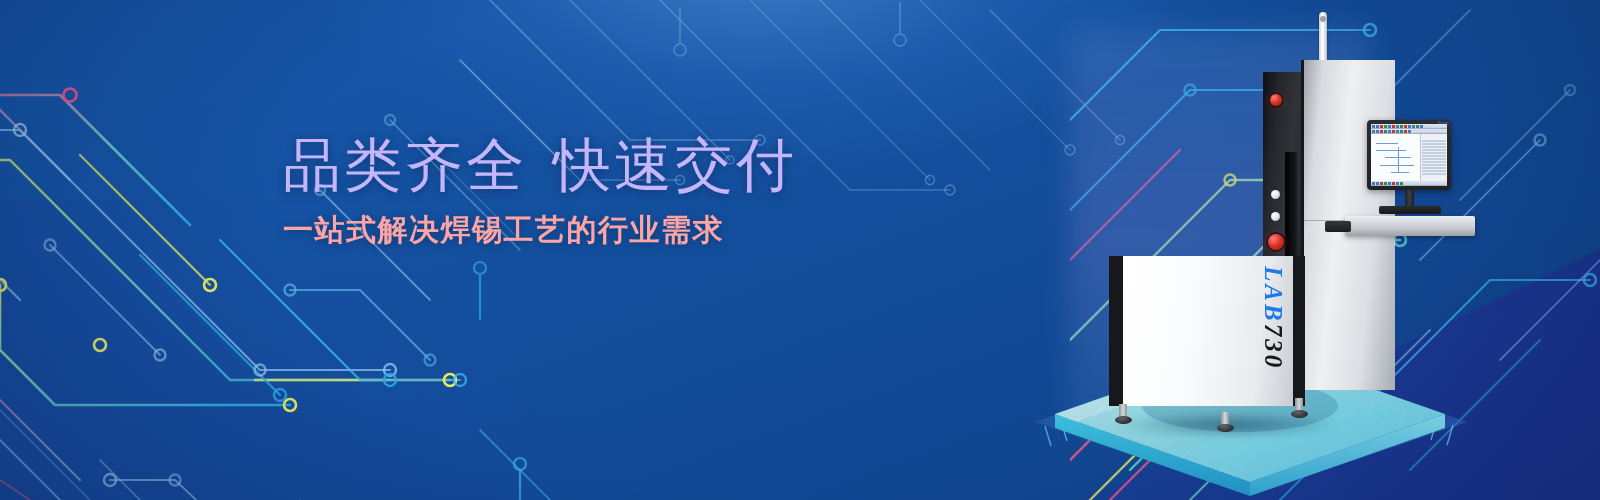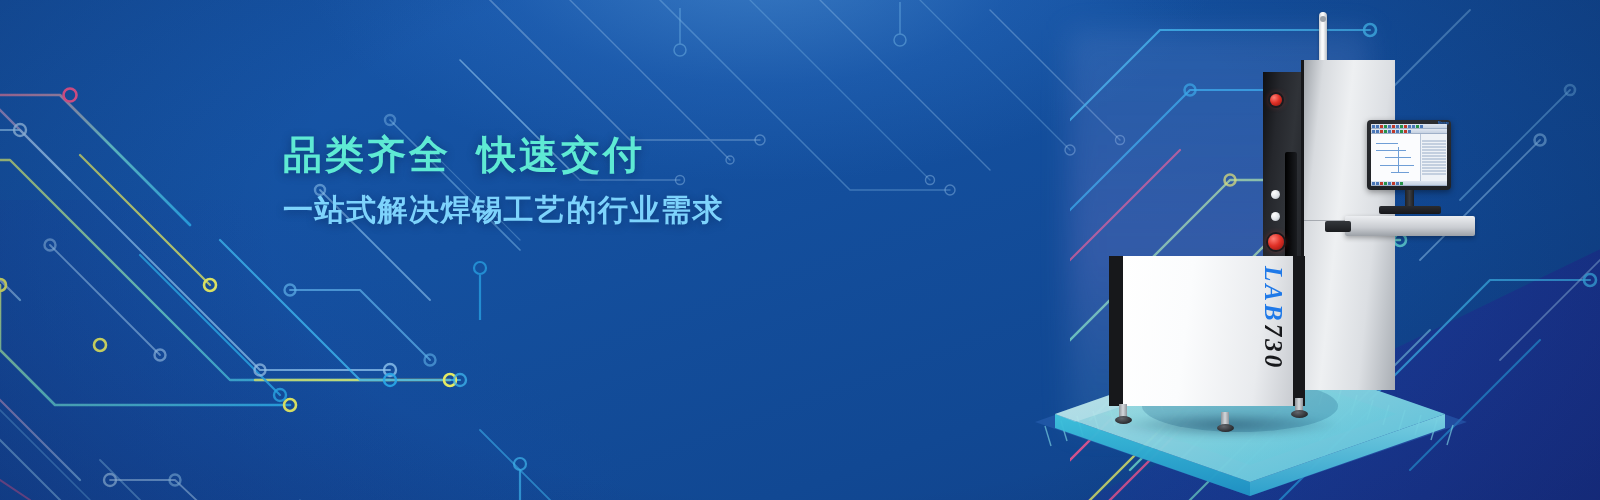--- a/index.html
+++ b/index.html
@@ -51,34 +51,34 @@
   .tr-top   { left:430px;  top:-10px; }
 
   
   .copy {
     position:absolute;
     left:283px; top:134px;
     width:560px;
     z-index:9;
   }
   .headline {
-    font-size:39px;
+    font-size:58px;
     line-height:1.06;
-    font-weight:700;
-    color:#5eead4;
+    font-weight:400;
+    color:#c4b5fd;
     letter-spacing:3px;
     white-space:nowrap;
     text-shadow:0 2px 10px rgba(4,26,62,.45);
   }
   .headline .gap { display:inline-block; width:26px; }
   .subhead {
     margin-top:15px;
     font-size:30px;
     font-weight:700;
-    color:#7dd3fc;
+    color:#fca5a5;
     letter-spacing:1.5px;
     white-space:nowrap;
     text-shadow:0 2px 8px rgba(4,26,62,.4);
   }
 
   
   .scene {
     position:absolute;
     left:1035px; top:0;
     width:470px; height:500px;

